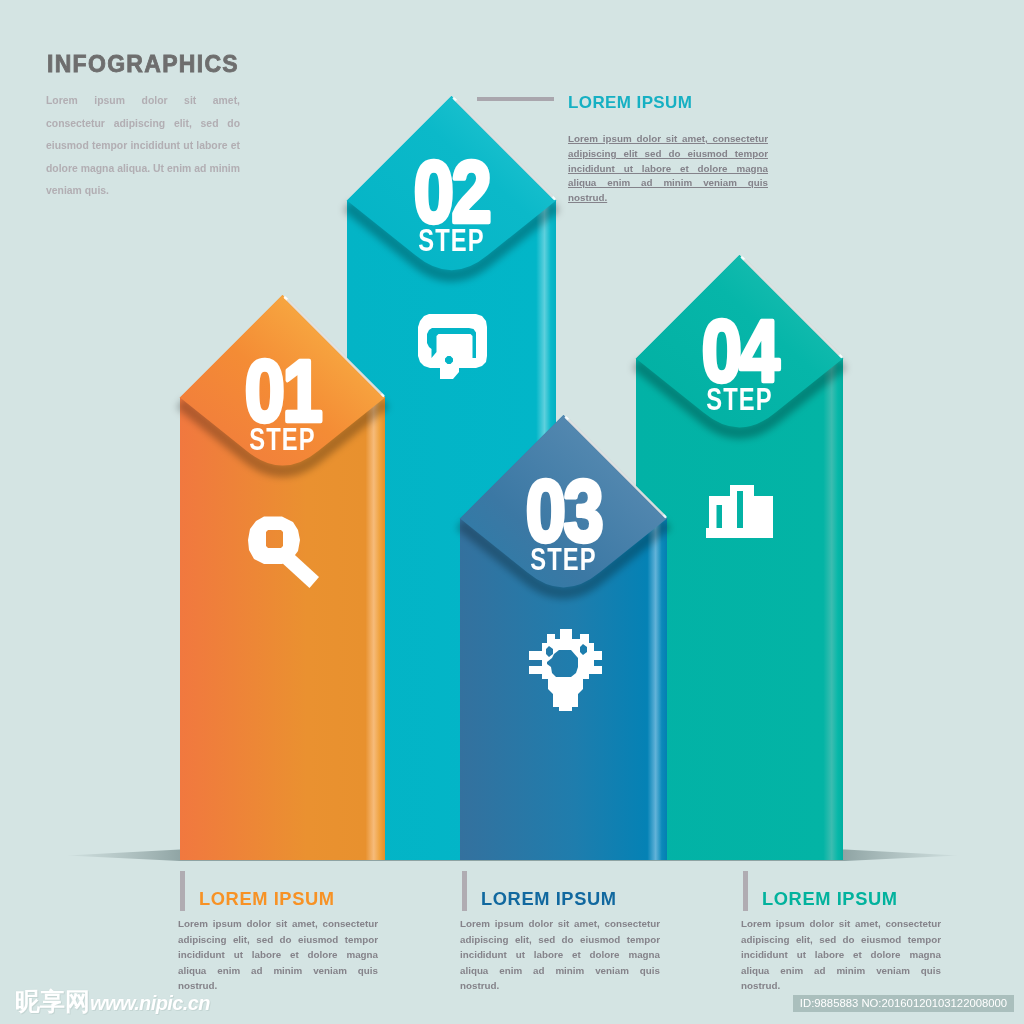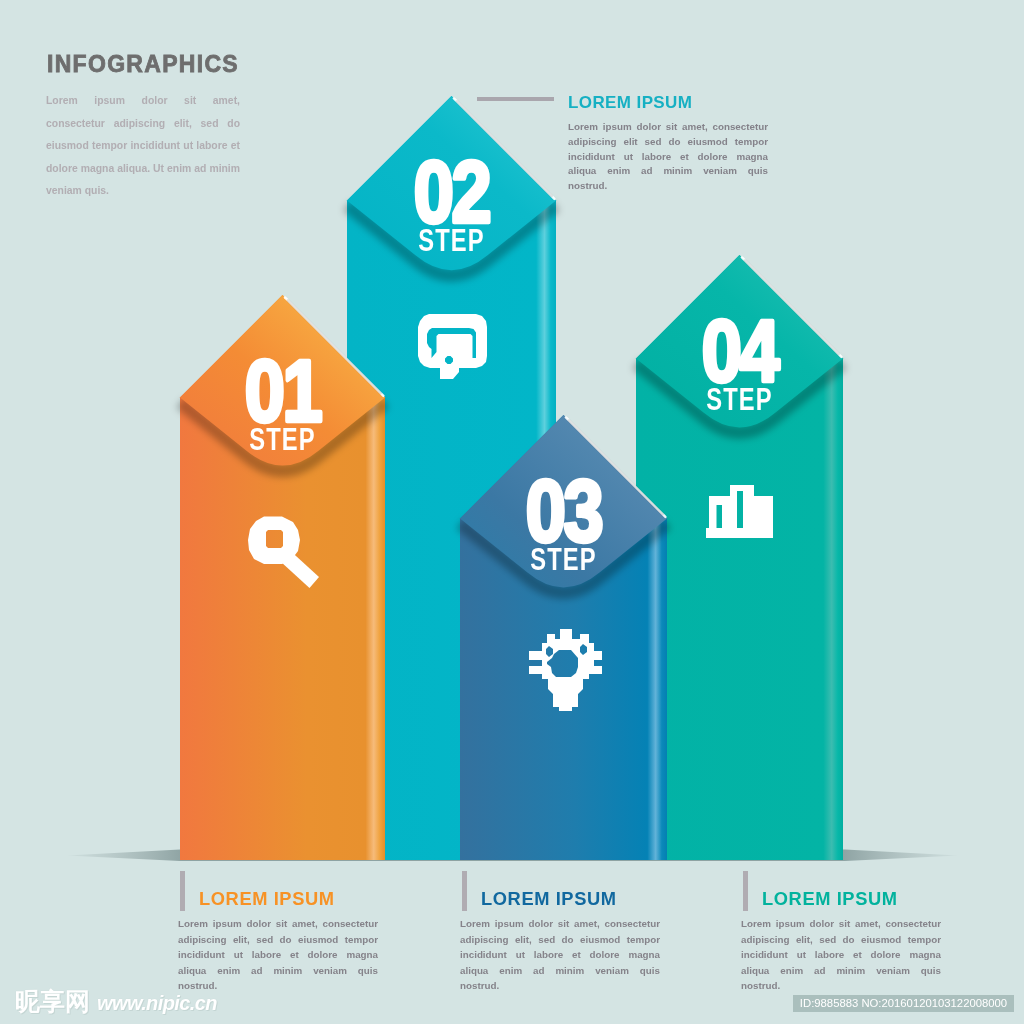--- a/index.html
+++ b/index.html
@@ -6,30 +6,30 @@
   body{width:1024px;height:1024px;overflow:hidden;background:#d4e4e3;
        font-family:"Liberation Sans",sans-serif;position:relative;}
   #stage{position:absolute;left:0;top:0;width:1024px;height:1024px;}
   svg#scene{position:absolute;left:0;top:0;display:block;}
   .abs{position:absolute;}
   .intro-title{left:47px;top:51px;font-size:23px;font-weight:bold;color:#6e6e6e;letter-spacing:1.3px;
                -webkit-text-stroke:0.8px #6e6e6e;}
   .intro-body{left:46px;top:90px;width:194px;font-size:10.4px;line-height:22.5px;color:#b2aeb3;
               text-align:justify;font-weight:bold;}
   .callout-title{left:568px;top:93px;font-size:17px;font-weight:bold;color:#16b0c3;letter-spacing:0.4px;}
-  .callout-body{left:568px;top:120px;width:200px;font-size:9.8px;line-height:14.8px;color:#84828a;
-                text-align:justify;font-weight:bold;}
+  .callout-body{left:568px;top:132px;width:200px;font-size:9.8px;line-height:14.8px;color:#84828a;
+                text-align:justify;font-weight:bold;text-decoration:underline;}
   .legend{position:absolute;width:215px;}
   .legend-title{font-size:18.3px;font-weight:bold;letter-spacing:0.6px;}
   .legend-body{font-size:9.8px;line-height:15.5px;color:#85838a;text-align:justify;font-weight:bold;}
   .wm{position:absolute;left:15px;top:989px;color:#ffffff;white-space:nowrap;}
   .wm-logo{font-size:25px;font-weight:bold;letter-spacing:0px;line-height:25px;
            font-family:"DejaVu Sans",sans-serif;
            text-shadow:0 0 1px #bfd2d0, 1px 1px 0 #c5d6d4;text-align:right;}
-  .wm-site{font-size:20px;font-style:italic;font-weight:bold;margin-left:7px;letter-spacing:-0.6px;
+  .wm-site{font-size:20px;font-style:italic;font-weight:bold;letter-spacing:-0.6px;
            text-shadow:0 0 1px #bfd2d0, 1px 1px 0 #c5d6d4;}
   .footer-id{position:absolute;left:793px;top:995px;width:221px;height:17px;
              background:#aabfbd;color:#ffffff;box-sizing:border-box;
              font-size:11.3px;line-height:17px;text-align:center;letter-spacing:0px;}
 </style>
 </head>
 <body>
 
 <div id="stage">
 

